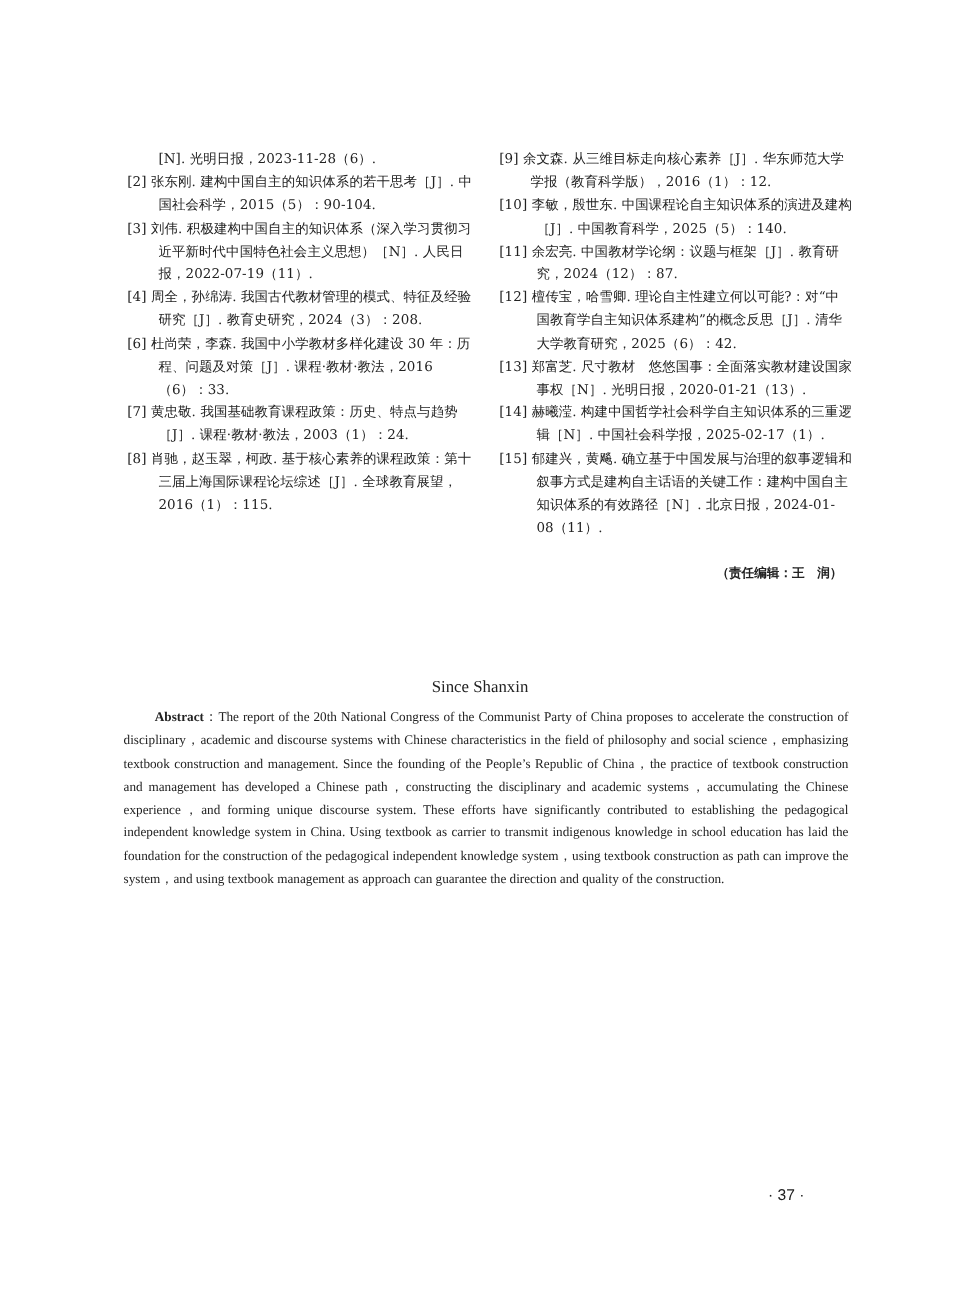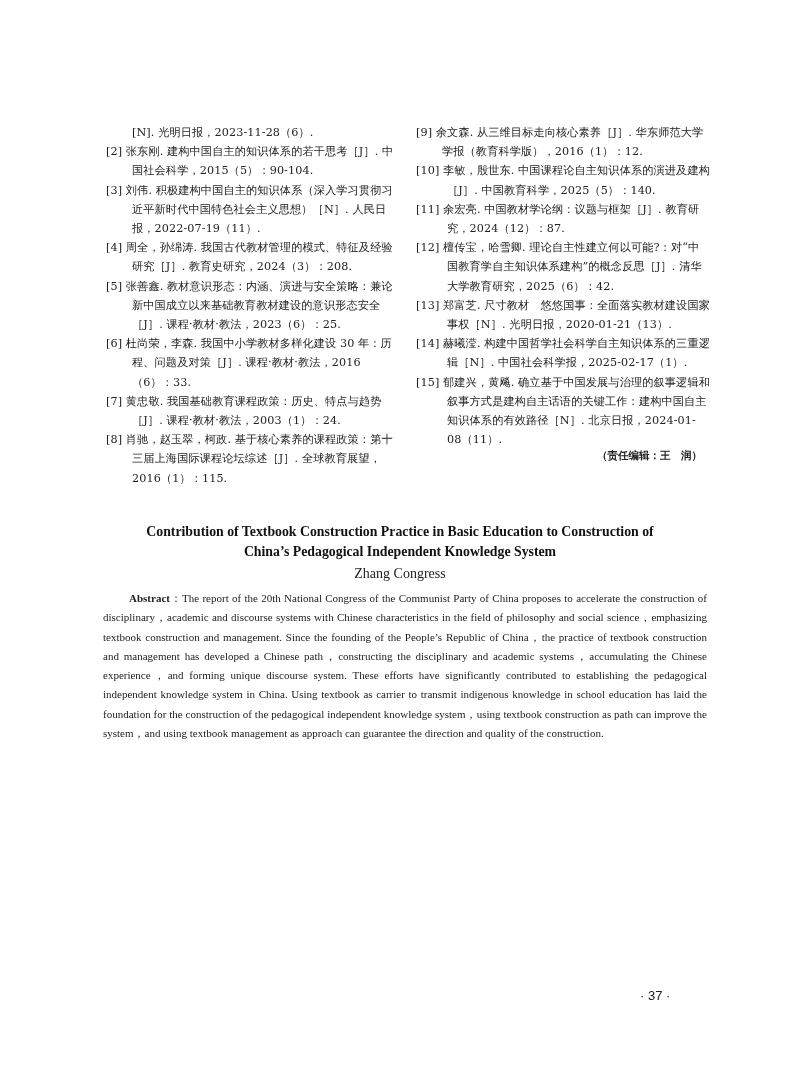--- a/index.html
+++ b/index.html
@@ -4,21 +4,21 @@
   <style>
     html, body { margin: 0; padding: 0; background: #ffffff; }
     body { width: 800px; height: 1077px; position: relative; overflow: hidden;
            font-family: "DejaVu Serif", "Liberation Serif", serif; color: #222; }
     .page { position: absolute; left: 0; top: 16px; width: 800px; height: 1077px; }
     .refs { position: absolute; top: 107px; left: 106px; width: 604px; display: flex; justify-content: space-between; }
     .col { width: 294px; }
     .ref { font-size: 11.2px; line-height: 19.2px; padding-left: 26px; text-indent: -26px; margin: 0; letter-spacing: 0.1px; }
     .ref.cont { text-indent: 0; }
     .ref.wide { padding-left: 31px; text-indent: -31px; }
-    .editor { text-align: right; font-family: "DejaVu Sans", sans-serif; font-weight: bold; font-size: 10.5px; padding-right: 8px; }
+    .editor { text-align: right; font-family: "DejaVu Sans", sans-serif; font-weight: bold; font-size: 10.5px; margin-top: 22px; padding-right: 8px; }
     .title { position: absolute; top: 506px; left: 100px; width: 600px; text-align: center;
              font-family: "Liberation Serif", serif; font-weight: bold; font-size: 13.8px; line-height: 20px; color: #111; }
     .author { position: absolute; top: 550px; left: 100px; width: 600px; text-align: center;
               font-family: "Liberation Serif", serif; font-size: 14px; color: #222; }
     .abstract { position: absolute; top: 573px; left: 103px; width: 604px;
                 font-family: "Liberation Serif", serif; font-size: 11px; line-height: 19.3px; text-align: justify; color: #222; }
     .abstract p { margin: 0; text-indent: 26px; }
     .abstract b { font-weight: bold; }
     .pagenum { position: absolute; top: 972px; left: 640px; font-family: Liberation Sans, sans-serif; font-size: 13px; color: #222; }
   </style>
@@ -26,42 +26,37 @@
 <body>
 
 <div class="page">
 
   <div class="refs">
     <div class="col">
       <p class="ref cont" style="padding-left:26px;"><span>[N]. 光明日报，2023-11-28（6）.</span></p>
       <p class="ref"><span>[2]</span> <span>张东刚. 建构中国自主的知识体系的若干思考［J］. 中国社会科学，2015（5）：90-104.</span></p>
       <p class="ref"><span>[3]</span> <span>刘伟. 积极建构中国自主的知识体系（深入学习贯彻习近平新时代中国特色社会主义思想）［N］. 人民日报，2022-07-19（11）.</span></p>
       <p class="ref"><span>[4]</span> <span>周全，孙绵涛. 我国古代教材管理的模式、特征及经验研究［J］. 教育史研究，2024（3）：208.</span></p>
-      <p class="ref"><span>[5]</span> <span>张善鑫. 教材意识形态：内涵、演进与安全策略：兼论新中国成立以来基础教育教材建设的意识形态安全［J］. 课程·教材·教法，2023（6）：25.</span></p>
       <p class="ref"><span>[6]</span> <span>杜尚荣，李森. 我国中小学教材多样化建设 30 年：历程、问题及对策［J］. 课程·教材·教法，2016（6）：33.</span></p>
       <p class="ref"><span>[7]</span> <span>黄忠敬. 我国基础教育课程政策：历史、特点与趋势［J］. 课程·教材·教法，2003（1）：24.</span></p>
       <p class="ref"><span>[8]</span> <span>肖驰，赵玉翠，柯政. 基于核心素养的课程政策：第十三届上海国际课程论坛综述［J］. 全球教育展望，2016（1）：115.</span></p>
     </div>
     <div class="col">
       <p class="ref"><span>[9]</span> <span>余文森. 从三维目标走向核心素养［J］. 华东师范大学学报（教育科学版），2016（1）：12.</span></p>
       <p class="ref wide"><span>[10]</span> <span>李敏，殷世东. 中国课程论自主知识体系的演进及建构［J］. 中国教育科学，2025（5）：140.</span></p>
       <p class="ref wide"><span>[11]</span> <span>余宏亮. 中国教材学论纲：议题与框架［J］. 教育研究，2024（12）：87.</span></p>
       <p class="ref wide"><span>[12]</span> <span>檀传宝，哈雪卿. 理论自主性建立何以可能?：对“中国教育学自主知识体系建构”的概念反思［J］. 清华大学教育研究，2025（6）：42.</span></p>
       <p class="ref wide"><span>[13]</span> <span>郑富芝. 尺寸教材　悠悠国事：全面落实教材建设国家事权［N］. 光明日报，2020-01-21（13）.</span></p>
       <p class="ref wide"><span>[14]</span> <span>赫曦滢. 构建中国哲学社会科学自主知识体系的三重逻辑［N］. 中国社会科学报，2025-02-17（1）.</span></p>
       <p class="ref wide"><span>[15]</span> <span>郁建兴，黄飚. 确立基于中国发展与治理的叙事逻辑和叙事方式是建构自主话语的关键工作：建构中国自主知识体系的有效路径［N］. 北京日报，2024-01-08（11）.</span></p>
       <div class="editor">（责任编辑：王　润）</div>
     </div>
   </div>
 
-  <div class="title">
-    <div>Contribution of Textbook Construction Practice in Basic Education to Construction of</div>
-    <div>China’s Pedagogical Independent Knowledge System</div>
-  </div>
 
-  <div class="author">Zhang Congress</div>
+  <div class="author">Since Shanxin</div>
 
   <div class="abstract">
     <p><b>Abstract</b><span>：</span><span>The report of the 20th National Congress of the Communist Party of China proposes to accelerate the construction of disciplinary，academic and discourse systems with Chinese characteristics in the field of philosophy and social science，emphasizing textbook construction and management. Since the founding of the People’s Republic of China，the practice of textbook construction and management has developed a Chinese path，constructing the disciplinary and academic systems，accumulating the Chinese experience，and forming unique discourse system. These efforts have significantly contributed to establishing the pedagogical independent knowledge system in China. Using textbook as carrier to transmit indigenous knowledge in school education has laid the foundation for the construction of the pedagogical independent knowledge system，using textbook construction as path can improve the system，and using textbook management as approach can guarantee the direction and quality of the construction.</span></p>
   </div>
 
   <div class="pagenum">· 37 ·</div>
 </div>
 
 </body></html>

